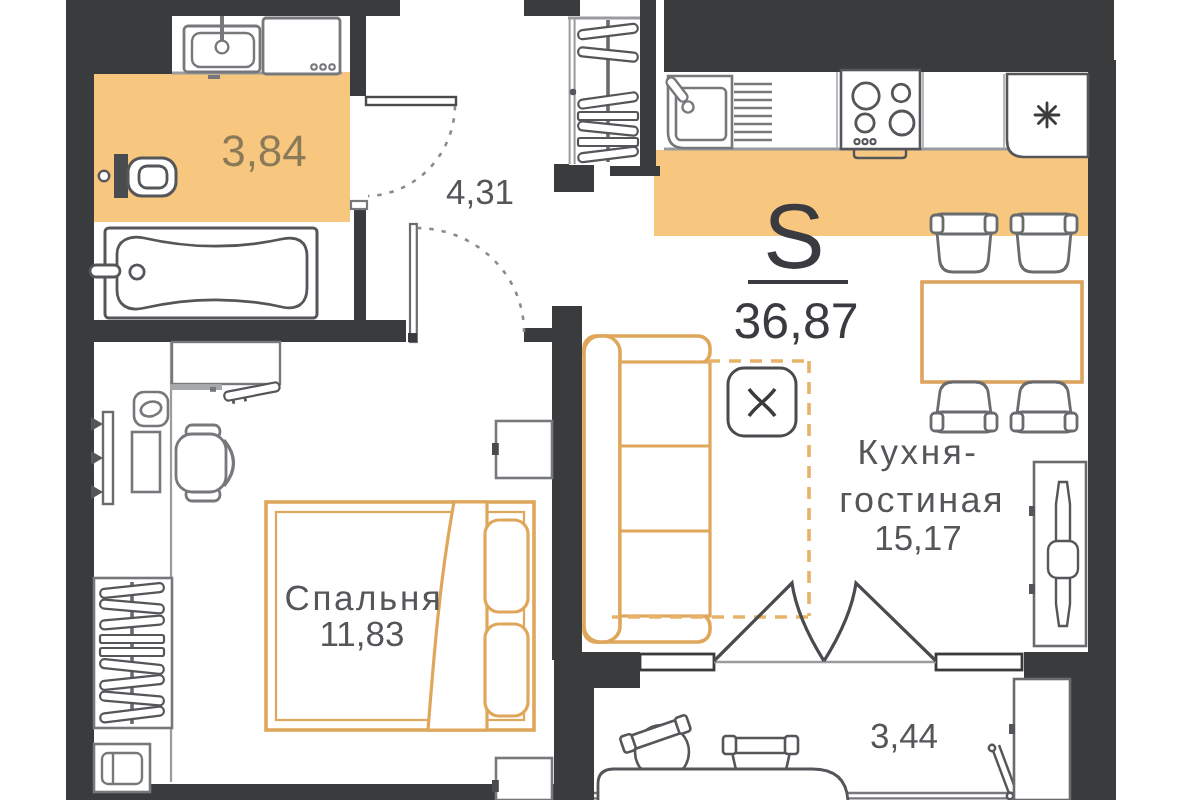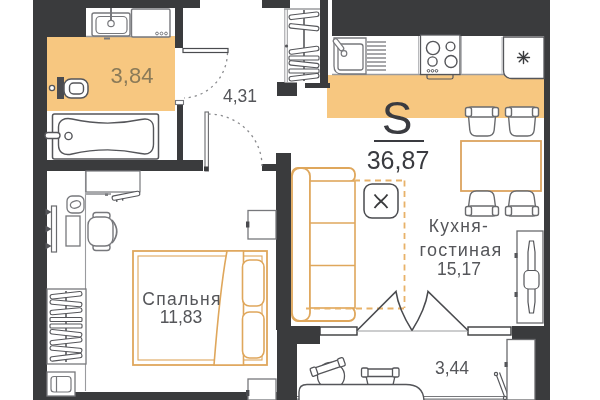--- a/index.html
+++ b/index.html
@@ -1,16 +1,16 @@
 <!DOCTYPE html>
 <html><head>
 <meta charset="utf-8">
 <style>
   html,body{margin:0;padding:0;background:#ffffff;}
-  .wrap{width:550px;height:400px;position:relative;overflow:hidden;}
+  .wrap{width:600px;height:400px;position:relative;overflow:hidden;}
   text{font-family:"Liberation Sans",sans-serif;}
 </style>
 </head>
 <body>
 <div class="wrap">
 <svg width="600" height="400" viewBox="0 0 600 400">
 
 <rect x="0" y="0" width="600" height="400" fill="#ffffff"></rect>
 
 <rect x="47" y="36" width="128" height="75" fill="#f7c780"></rect>

